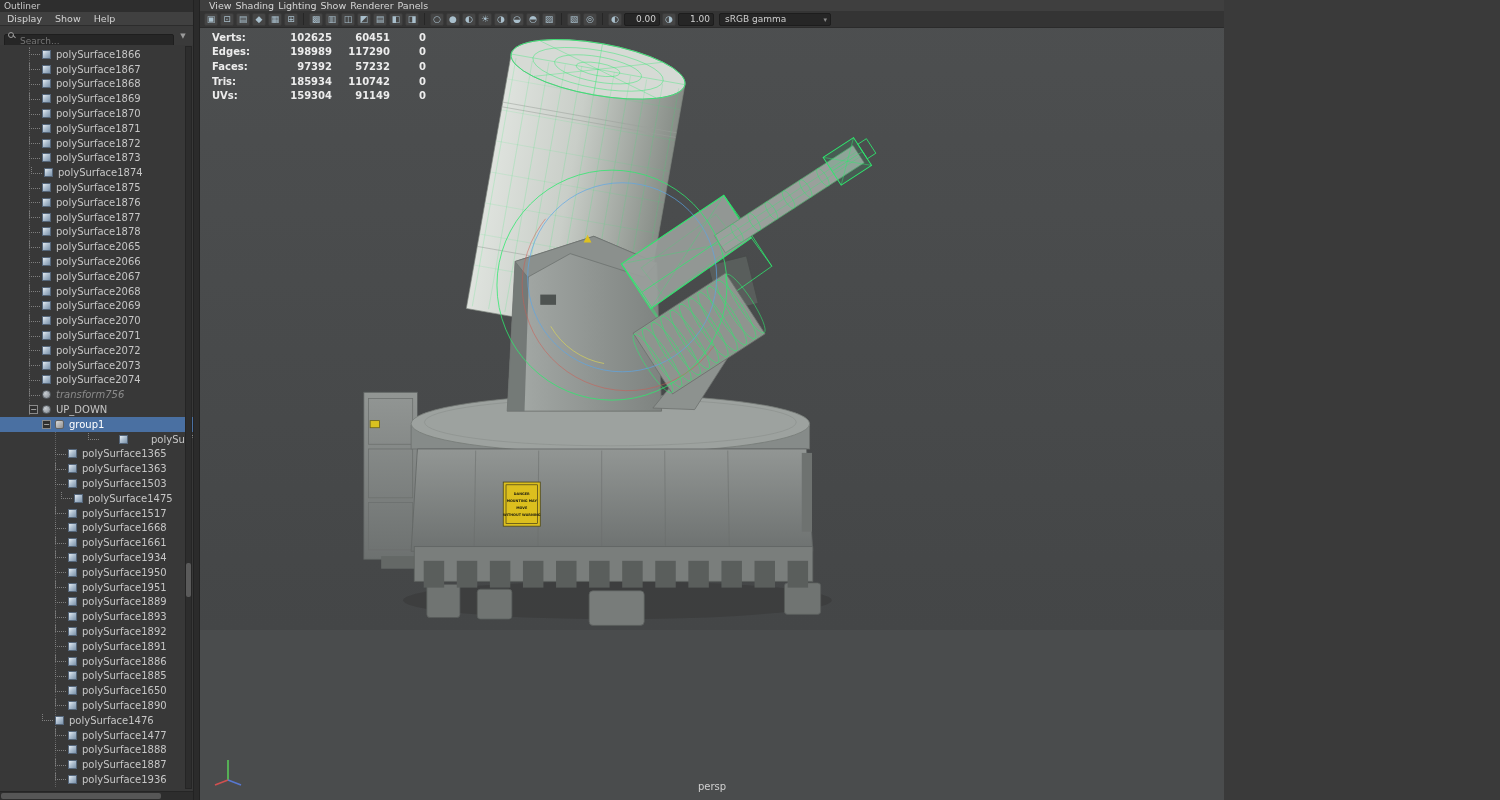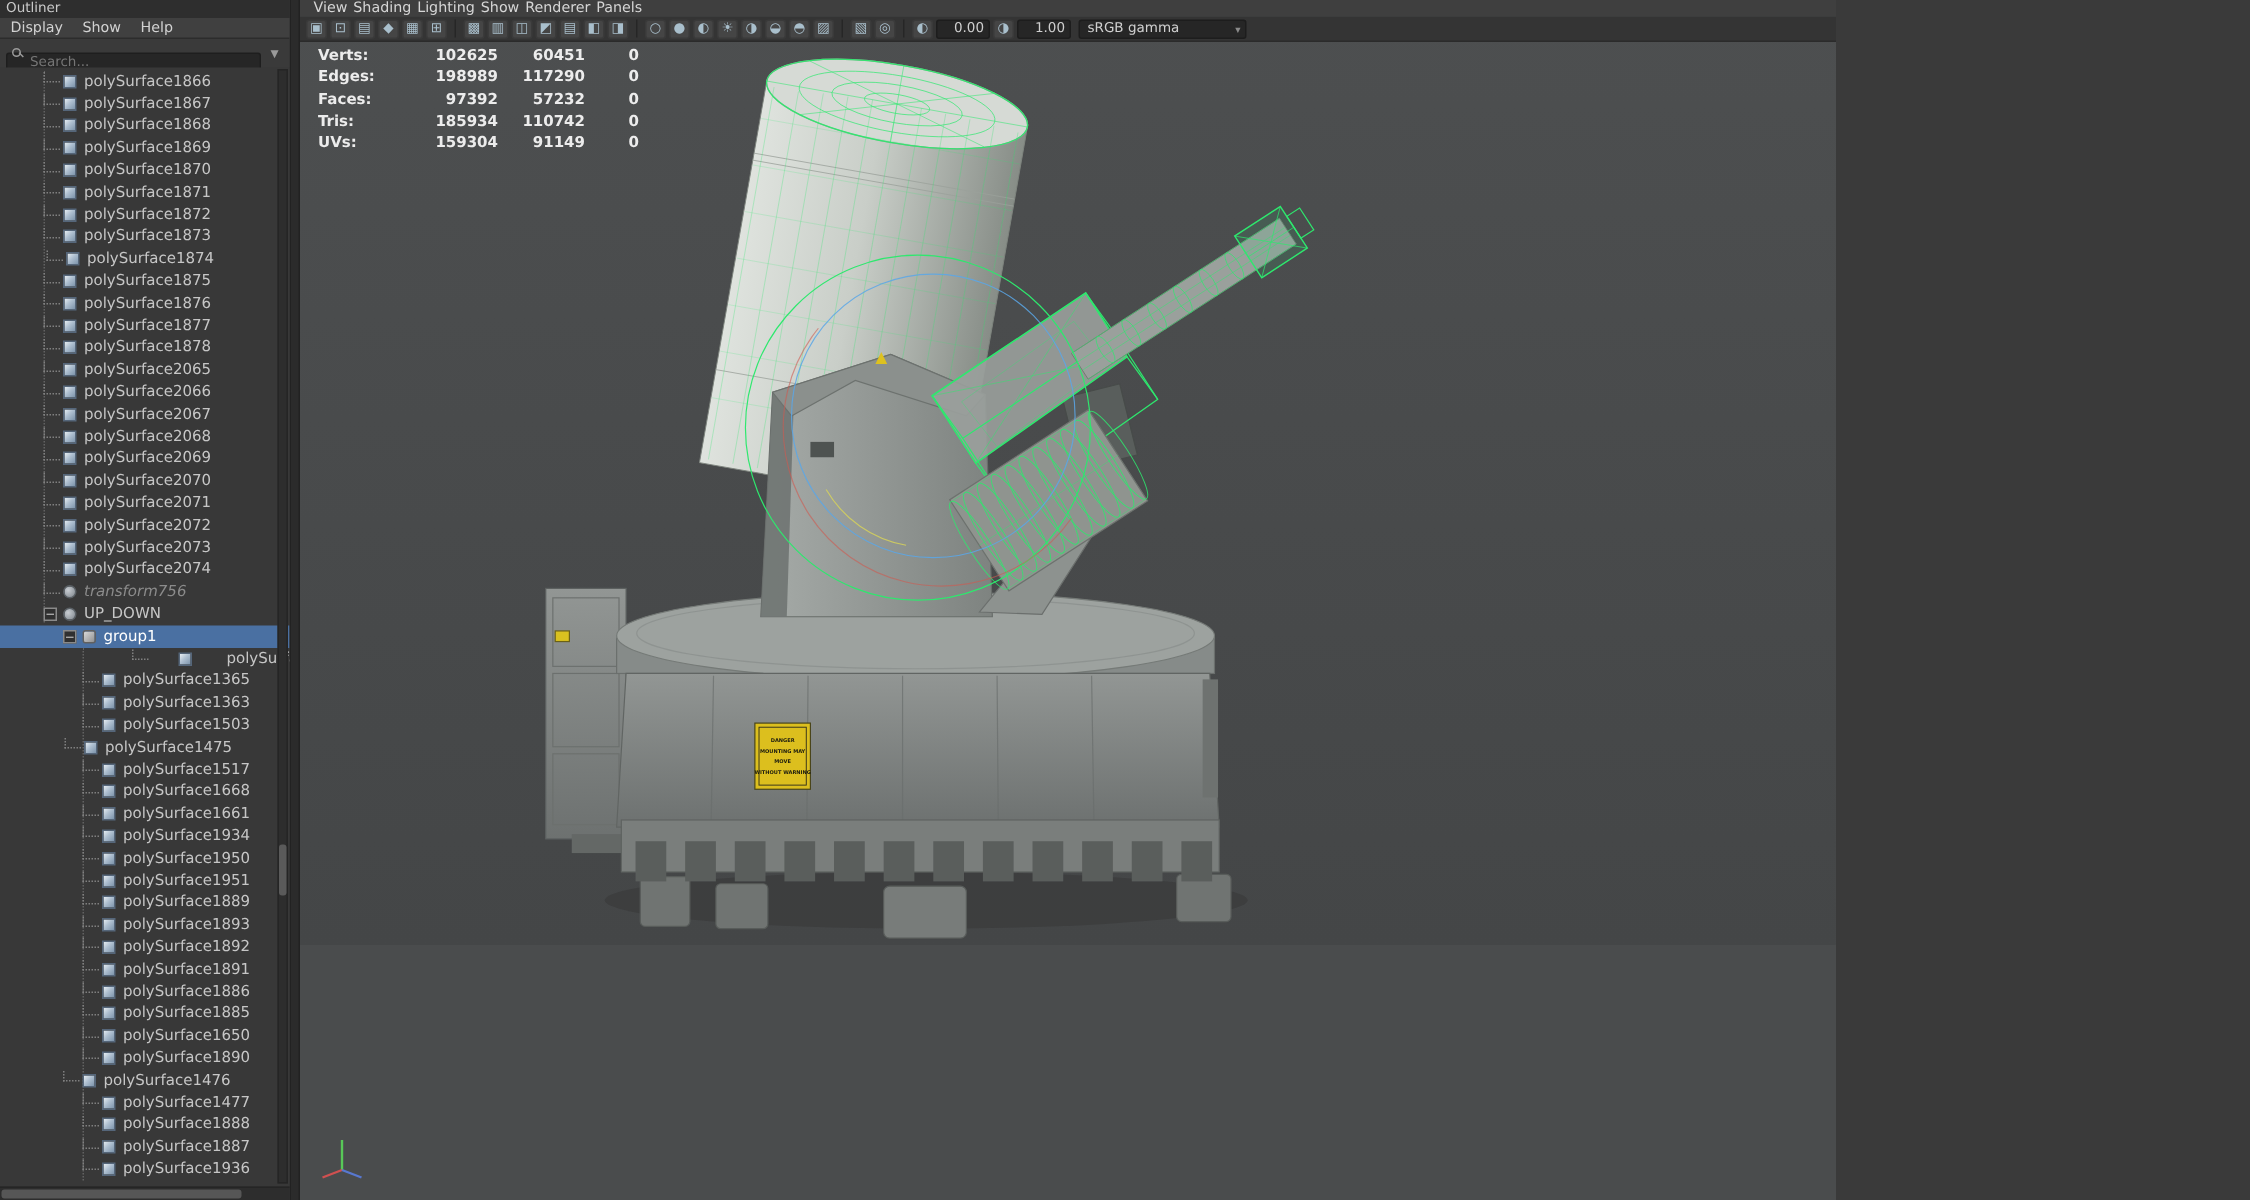--- a/index.html
+++ b/index.html
@@ -237,21 +237,21 @@
         <div class="row" style="padding-left: 55px;">
           <span class="branch"></span>
           <span class="ic m"></span>
           <span class="lbl">polySurface1363</span>
         </div>
         <div class="row" style="padding-left: 55px;">
           <span class="branch"></span>
           <span class="ic m"></span>
           <span class="lbl">polySurface1503</span>
         </div>
-        <div class="row" style="padding-left: 43px; text-align: center;">
+        <div class="row" style="padding-left: 61px; text-align: center;">
           <span class="branch"></span>
           <span class="ic m"></span>
           <span class="lbl">polySurface1475</span>
         </div>
         <div class="row" style="padding-left: 55px;">
           <span class="branch"></span>
           <span class="ic m"></span>
           <span class="lbl">polySurface1517</span>
         </div>
         <div class="row" style="padding-left: 55px;">
@@ -589,14 +589,15 @@
           <span class="num">0</span>
         </div>
       </div>
 
     <svg class="gizmo" width="36" height="34" viewBox="0 0 36 34">
       <line x1="18" y1="28" x2="18" y2="8" stroke="#58c858" stroke-width="1.6"></line>
       <line x1="18" y1="28" x2="5" y2="33" stroke="#d05050" stroke-width="1.6"></line>
       <line x1="18" y1="28" x2="31" y2="33" stroke="#5878d0" stroke-width="1.6"></line>
     </svg>
 
+    <div class="camera-label">persp</div>
   </main>
 </div>
 
 </body></html>

